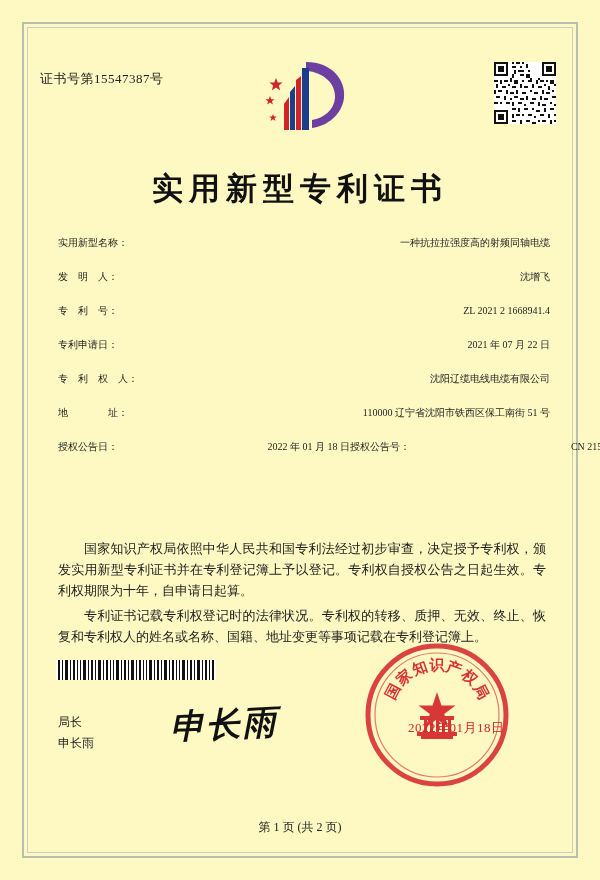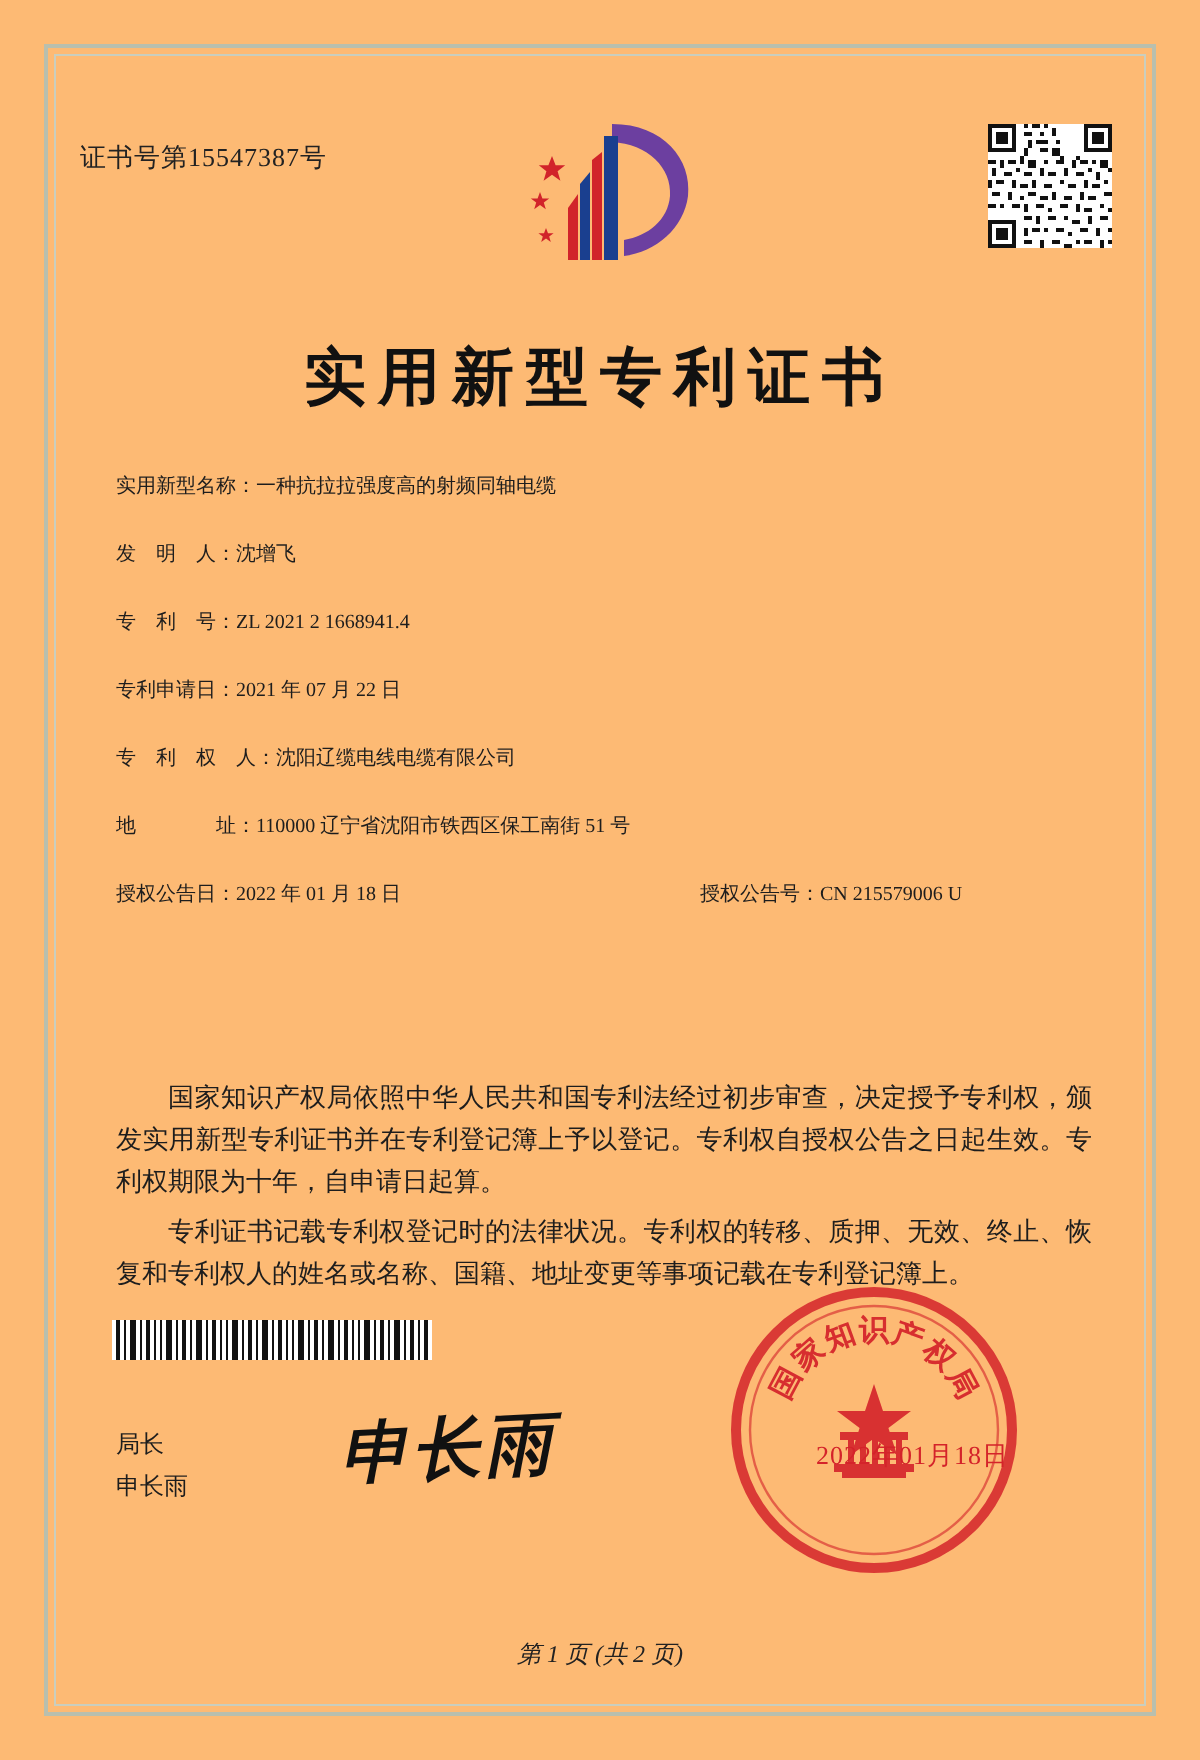--- a/index.html
+++ b/index.html
@@ -11,21 +11,21 @@
     width: 600px;
     height: 880px;
     font-family: "Liberation Serif", "DejaVu Serif", serif;
     color: #1a1a1a;
     overflow: hidden;
   }
   .page {
     position: relative;
     width: 600px;
     height: 880px;
-    background: #fdba74;
+    background: #fef9c3;
     box-sizing: border-box;
   }
   .border-outer {
     position: absolute;
     left: 22px;
     top: 22px;
     right: 22px;
     bottom: 22px;
     border: 2px solid #b9bfae;
     box-sizing: border-box;
@@ -98,20 +98,21 @@
     margin-bottom: 20px;
     font-size: 10px;
     color: #1d1d1d;
   }
   .flabel {
     white-space: pre;
     flex: 0 0 auto;
   }
   .fvalue {
     flex: 1 1 auto;
+    text-align: right;
   }
   .frow.split .fvalue {
     flex: 0 0 auto;
     min-width: 232px;
   }
   .frow .flabel2 {
     white-space: pre;
     flex: 0 0 auto;
   }
 
@@ -182,21 +183,20 @@
 
   
   .footer {
     position: absolute;
     left: 0;
     right: 0;
     bottom: 4px;
     text-align: center;
     font-size: 12px;
     color: #222;
-    font-style: italic;
   }
 </style>
 </head>
 <body>
 
 <div class="page">
   <div class="border-outer"></div>
   <div class="border-inner"></div>
 
   <div class="content">

